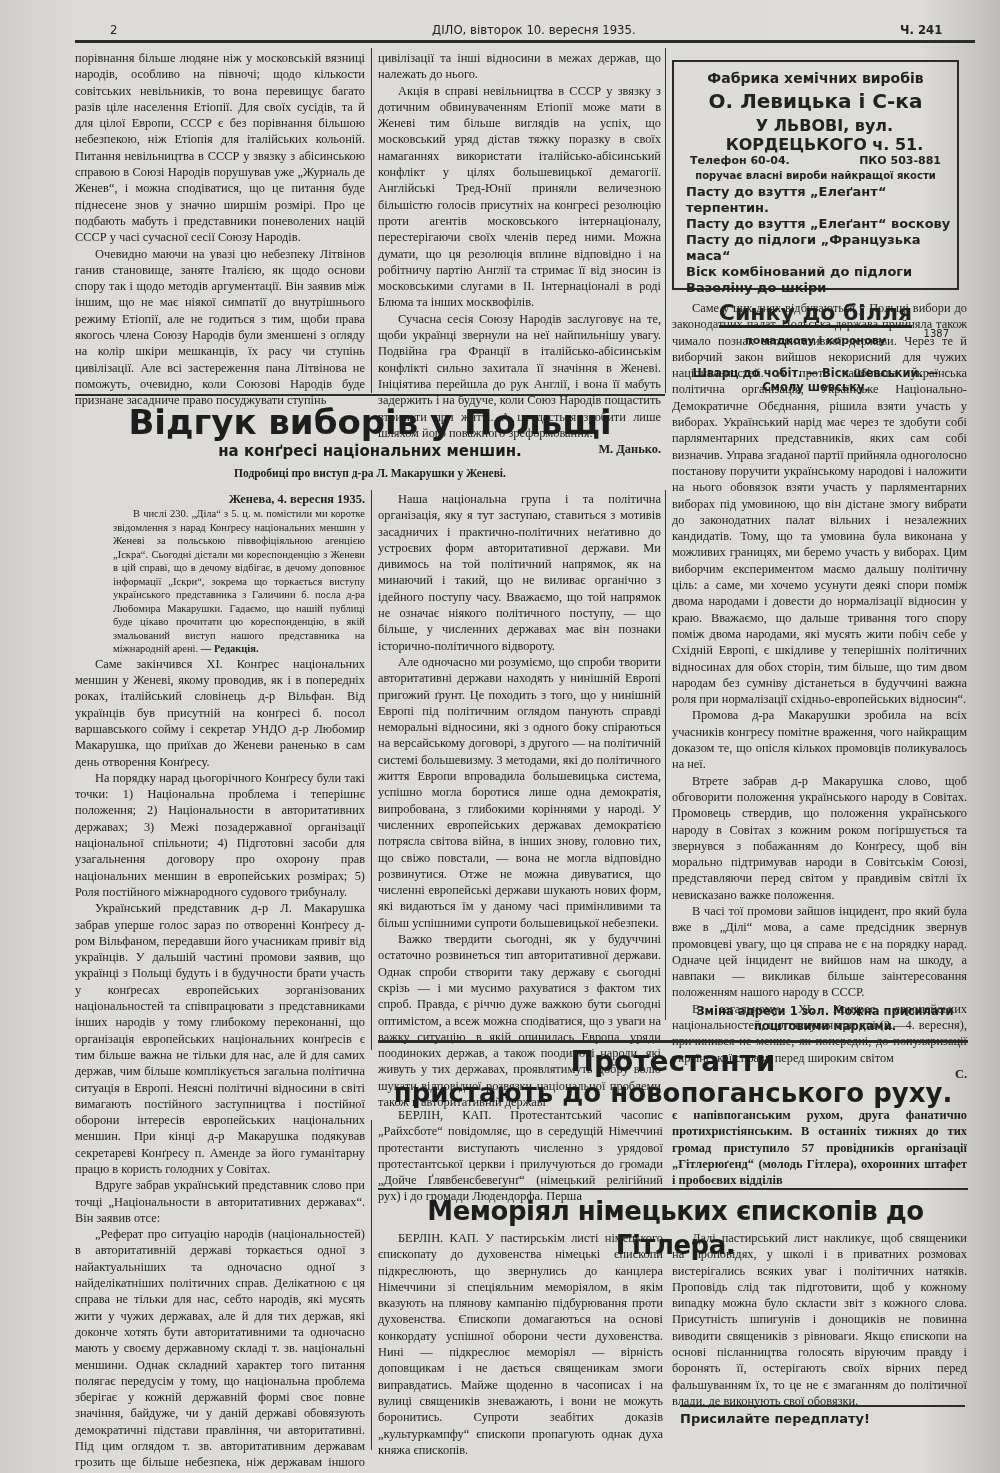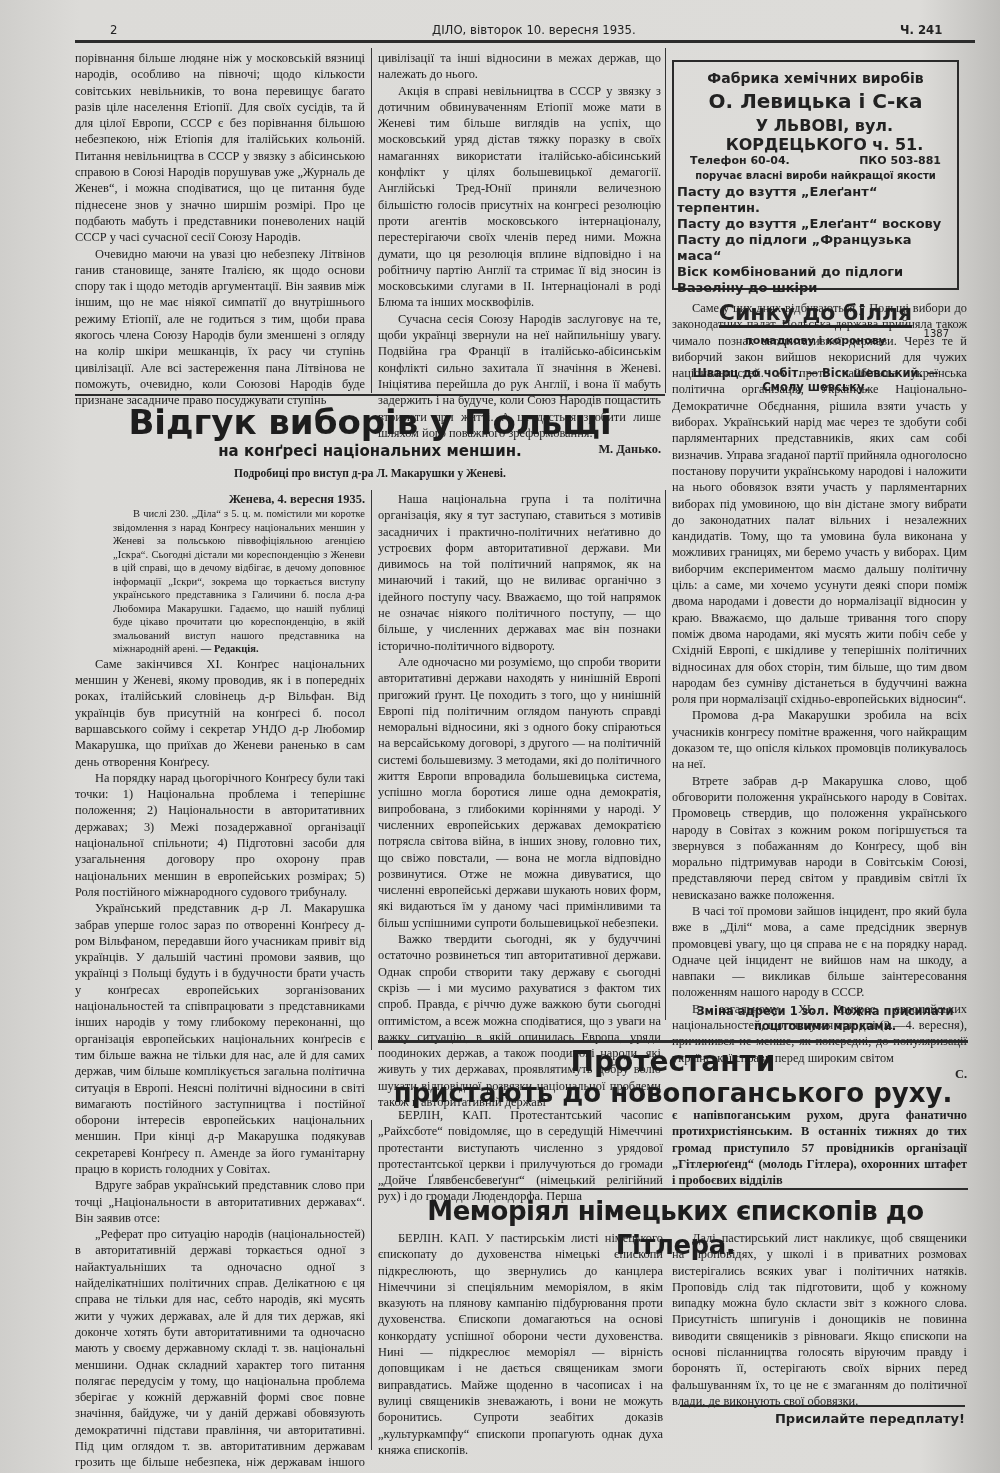--- a/index.html
+++ b/index.html
@@ -52,21 +52,21 @@
 
   <div class="ad">
     <div class="l" style="font-size:14px;margin-top:8px;">Фабрика хемічних виробів</div>
     <div class="l" style="font-size:20px;line-height:30px;">О. Левицька і С-ка</div>
     <div class="l" style="font-size:16px;margin-left:18px;">У ЛЬВОВІ, вул. КОРДЕЦЬКОГО ч. 51.</div>
     <div style="display:flex;justify-content:space-between;padding:0 16px;font-size:11px;font-weight:bold;">
       <span>Телефон 60-04.</span>
       <span>ПКО 503-881</span>
     </div>
     <div class="l" style="font-size:10px;margin:3px 0;">поручає власні вироби найкращої якости</div>
-    <div style="text-align:left;padding-left:3px;font-size:13px;font-weight:bold;line-height:16px;">
+    <div style="text-align:left;padding-left:12px;font-size:13px;font-weight:bold;line-height:16px;">
       <div>Пасту до взуття „Елеґант“ терпентин.</div>
       <div>Пасту до взуття „Елеґант“ воскову</div>
       <div>Пасту до підлоги „Французька маса“</div>
       <div>Віск комбінований до підлоги</div>
       <div>Вазеліну до шкіри</div>
     </div>
     <div class="l" style="font-size:22px;margin-top:4px;border-bottom:3px solid #222;display:inline-block;">Синку до білля</div>
     <div style="position:relative;">
       <span style="position:absolute;right:8px;top:0;font-size:10px;">1387</span>
       <div class="l" style="font-size:11px;padding-top:6px;">помадкову і коронову</div>
@@ -114,14 +114,14 @@
   <div class="big-title" style="left:378px;top:1046px;width:590px;font-size:28px;line-height:32px;">Протестанти</div>
   <div class="abs txt" style="left:378px;top:1107px;width:285px;text-indent:20px;">БЕРЛІН, КАП. Протестантський часопис „Райхсботе“ повідомляє, що в середущій Німеччині протестанти виступають численно з урядової протестантської церкви і прилучуються до громади „Дойче Ґлявбенсбевеґунґ“ (німецький релігійний рух) і до громади Людендорфа. Перша</div>
   <div class="abs txt" style="left:672px;top:1107px;width:295px;font-weight:bold;">є напівпоганським рухом, друга фанатично протихристіянським. В останніх тижнях до тих громад приступило 57 провідників організації „Гітлерюґенд“ (молодь Гітлера), охоронних штафет і пробоєвих відділів</div>
   <div class="rule" style="left:378px;top:1188px;width:590px;height:2px;"></div>
 
   <div class="big-title" style="left:378px;top:1194px;width:595px;font-size:26px;line-height:34px;letter-spacing:-0.5px;">Меморіял німецьких єпископів до Гітлера.</div>
   <div class="abs txt" style="left:378px;top:1230px;width:285px;text-indent:20px;">БЕРЛІН. КАП. У пастирськім листі німецького єпископату до духовенства німецькі єпископи підкреслюють, що звернулись до канцлера Німеччини зі спеціяльним меморіялом, в якім вказують на плянову кампанію підбурювання проти духовенства. Єпископи домагаються на основі конкордату успішної оборони чести духовенства. Нині — підкреслює меморіял — вірність доповщикам і не дається священикам змоги виправдатись. Майже щоденно в часописах і на вулиці священиків зневажають, і вони не можуть боронитись. Супроти зеабітих доказів „культуркампфу“ єпископи пропагують однак духа княжа єпископів.</div>
   <div class="abs txt" style="left:672px;top:1230px;width:295px;text-indent:20px;">Далі пастирський лист накликує, щоб священики на проповідях, у школі і в приватних розмовах вистерігались всяких уваг і політичних натяків. Проповідь слід так підготовити, щоб у кожному випадку можна було скласти звіт з кожного слова. Присутність шпигунів і донощиків не повинна виводити священиків з рівноваги. Якщо єпископи на основі післанництва голосять віруючим правду і боронять її, остерігають своїх вірних перед фальшуванням їх, то це не є змаганням до політичної влади, де виконують свої обовязки.</div>
 
   <div class="rule" style="left:680px;top:1405px;width:285px;height:2px;"></div>
-  <div class="abs sans" style="left:680px;top:1411px;width:285px;font-size:13px;font-weight:bold;text-align:right;">Присилайте передплату!</div>
+  <div class="abs sans" style="left:680px;top:1411px;width:285px;font-size:13px;font-weight:bold;text-align:left;">Присилайте передплату!</div>
 </div>
 
 </body></html>

